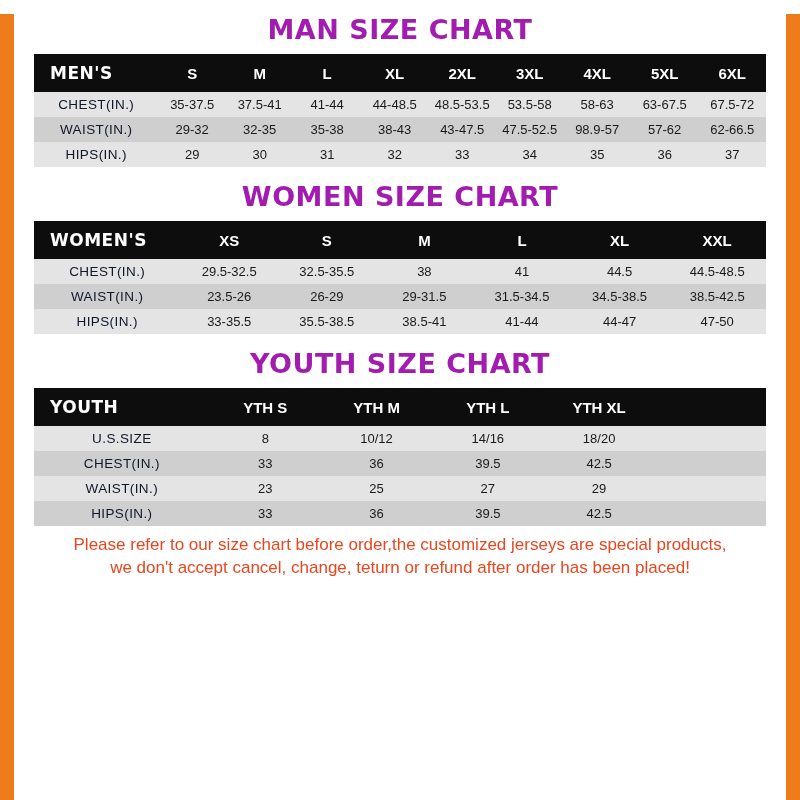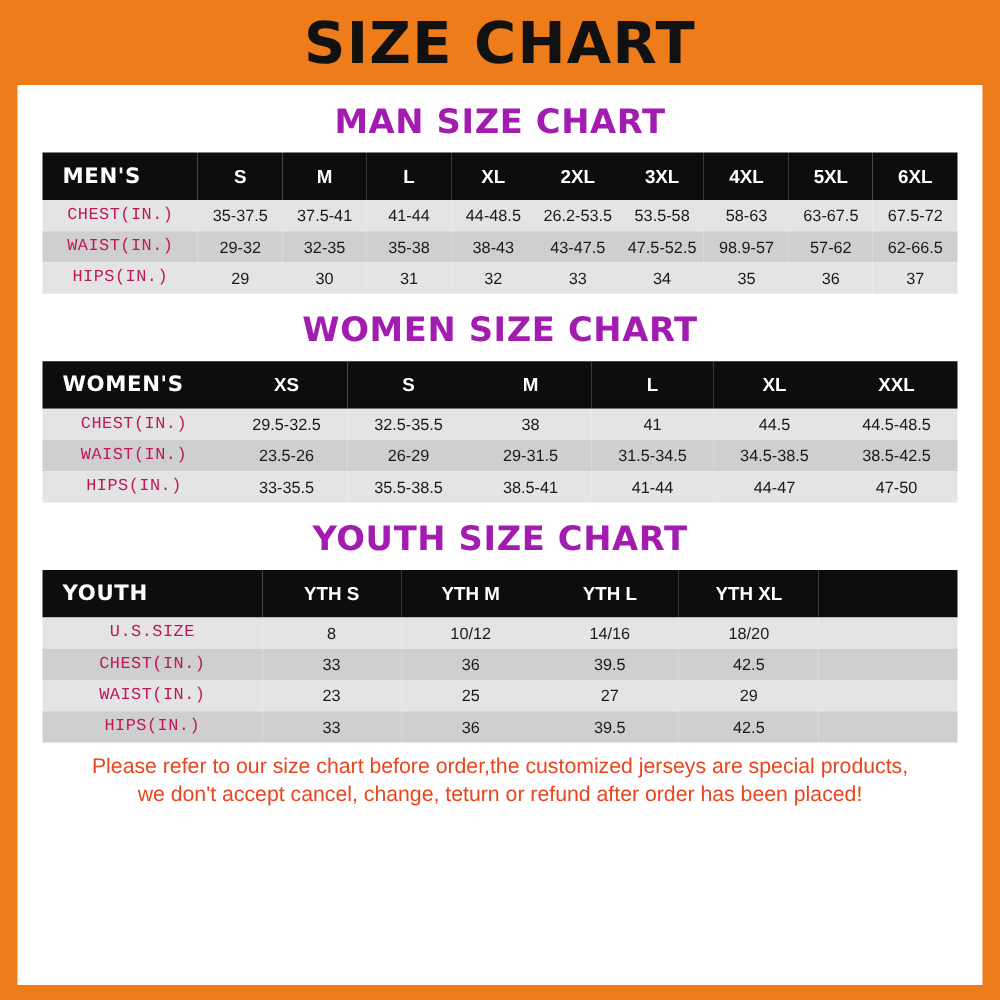--- a/index.html
+++ b/index.html
@@ -80,22 +80,21 @@
   }
   table.size-table tbody tr.odd td {
     background: #e4e4e4;
   }
   table.size-table tbody tr.even td {
     background: #cfcfcf;
   }
   table.size-table tbody td.rowlabel {
     font-size: 13.5px;
     letter-spacing: 0.4px;
-    color: #be185d;
-    font-family: Liberation Mono, monospace;
+    color: #0f172a;
   }
   
   .men-table col.first { width: 17%; }
   .women-table col.first { width: 20%; }
   .youth-table col.first { width: 24%; }
 
   .footer-note {
     margin-top: 8px;
     padding: 0 10px;
     text-align: center;
@@ -112,23 +111,20 @@
     bottom: 0;
     height: 12px;
     background: #ef7c1b;
   }
 </style>
 </head>
 <body>
 
 <div class="page">
 
-  <div class="banner">
-    <div class="banner-title">SIZE CHART</div>
-  </div>
 
   <div class="section">
     <div class="section-title">MAN SIZE CHART</div>
     <table class="size-table men-table">
       <colgroup>
         <col class="first">
       </colgroup>
       <thead>
         <tr>
           <th class="rowhead">MEN'S</th>
@@ -143,21 +139,21 @@
           <th>6XL</th>
         </tr>
       </thead>
       <tbody>
         <tr class="odd">
           <td class="rowlabel">CHEST(IN.)</td>
           <td>35-37.5</td>
           <td>37.5-41</td>
           <td>41-44</td>
           <td>44-48.5</td>
-          <td>26.2-53.5</td>
+          <td>48.5-53.5</td>
           <td>53.5-58</td>
           <td>58-63</td>
           <td>63-67.5</td>
           <td>67.5-72</td>
         </tr>
         <tr class="even">
           <td class="rowlabel">WAIST(IN.)</td>
           <td>29-32</td>
           <td>32-35</td>
           <td>35-38</td>

